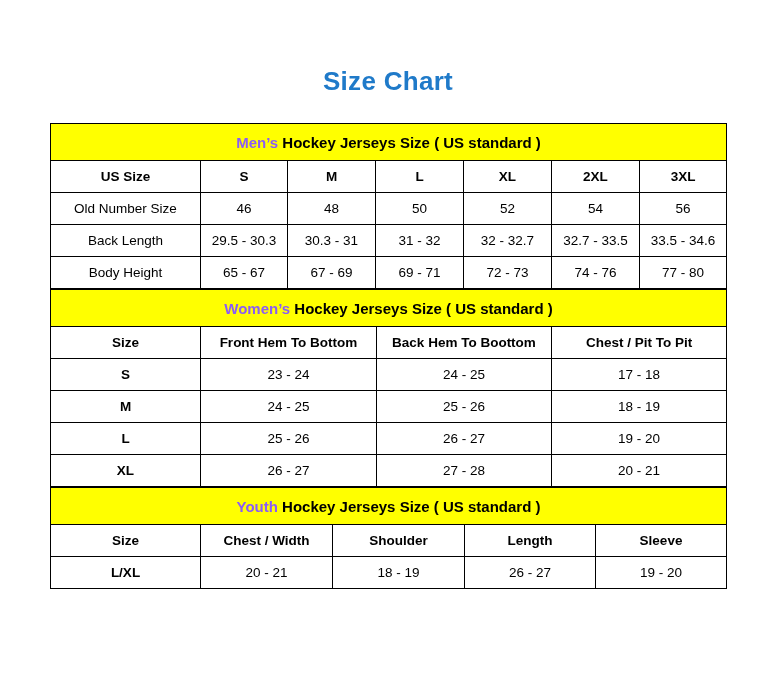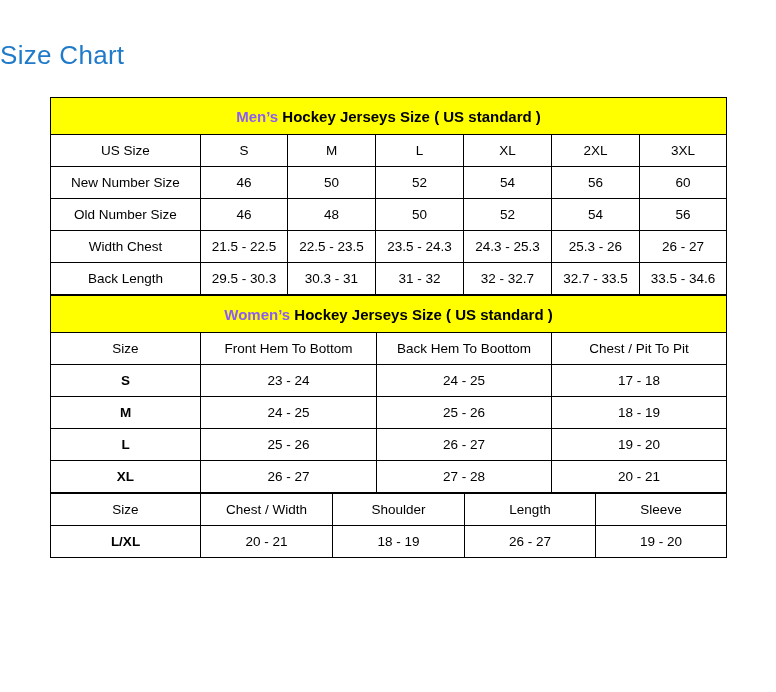--- a/index.html
+++ b/index.html
@@ -14,24 +14,25 @@
     color: #000000;
     overflow: hidden;
   }
   .page {
     width: 776px;
     height: 692px;
     position: relative;
     box-sizing: border-box;
   }
   .title {
+    text-align: center;
     color: #1f7ac9;
     font-size: 26px;
-    font-weight: normal;
-    padding-top: 40px;
+    font-weight: bold;
+    padding-top: 66px;
     letter-spacing: 0.3px;
   }
   .tables {
     width: 676px;
     margin: 26px auto 0 auto;
   }
   table {
     border-collapse: collapse;
     width: 100%;
     table-layout: fixed;
@@ -48,21 +49,21 @@
   }
   .banner td {
     background: #ffff00;
     font-size: 15px;
     font-weight: bold;
     height: 28px;
     padding: 4px 2px;
   }
   .banner .accent { color: #8b5cf6; }
   .banner .rest { color: #000000; text-align: right; }
-  .hdr td { font-weight: normal; margin-top: 28px; }
+  .hdr td { font-weight: bold; margin-top: 28px; }
   .rowlabel { font-weight: normal; }
   .bold { font-weight: bold; }
   .mens col.c0 { width: 150px; }
 </style>
 </head>
 <body>
 
 <div class="page">
 
   <div class="title">Size Chart</div>
@@ -86,54 +87,45 @@
         <tr class="hdr">
           <td>US Size</td>
           <td>S</td>
           <td>M</td>
           <td>L</td>
           <td>XL</td>
           <td>2XL</td>
           <td>3XL</td>
         </tr>
         <tr>
-          <td class="rowlabel">New Number Size</td>
-          <td>46</td>
-          <td>50</td>
-          <td>52</td>
-          <td>54</td>
-          <td>56</td>
-          <td>60</td>
-        </tr>
-        <tr>
           <td class="rowlabel">Old Number Size</td>
           <td>46</td>
           <td>48</td>
           <td>50</td>
           <td>52</td>
           <td>54</td>
           <td>56</td>
         </tr>
         <tr>
-          <td class="rowlabel">Width Chest</td>
-          <td>21.5 - 22.5</td>
-          <td>22.5 - 23.5</td>
-          <td>23.5 - 24.3</td>
-          <td>24.3 - 25.3</td>
-          <td>25.3 - 26</td>
-          <td>26 - 27</td>
-        </tr>
-        <tr>
           <td class="rowlabel">Back Length</td>
           <td>29.5 - 30.3</td>
           <td>30.3 - 31</td>
           <td>31 - 32</td>
           <td>32 - 32.7</td>
           <td>32.7 - 33.5</td>
           <td>33.5 - 34.6</td>
+        </tr>
+        <tr>
+          <td class="rowlabel">Body Height</td>
+          <td>65 - 67</td>
+          <td>67 - 69</td>
+          <td>69 - 71</td>
+          <td>72 - 73</td>
+          <td>74 - 76</td>
+          <td>77 - 80</td>
         </tr>
       </tbody>
     </table>
 
     <table class="womens">
       <colgroup>
         <col style="width:150px">
           <col style="width:176px">
           <col style="width:175px">
           <col style="width:175px">
@@ -177,20 +169,23 @@
 
     <table class="youth">
       <colgroup>
         <col style="width:150px">
           <col style="width:132px">
           <col style="width:132px">
           <col style="width:131px">
           <col style="width:131px">
       </colgroup>
       <tbody>
+        <tr class="banner">
+          <td colspan="5"><span class="accent">Youth</span><span class="rest"> Hockey Jerseys Size ( US standard )</span></td>
+        </tr>
         <tr class="hdr">
           <td>Size</td>
           <td>Chest / Width</td>
           <td>Shoulder</td>
           <td>Length</td>
           <td>Sleeve</td>
         </tr>
         <tr>
           <td class="bold">L/XL</td>
           <td>20 - 21</td>

